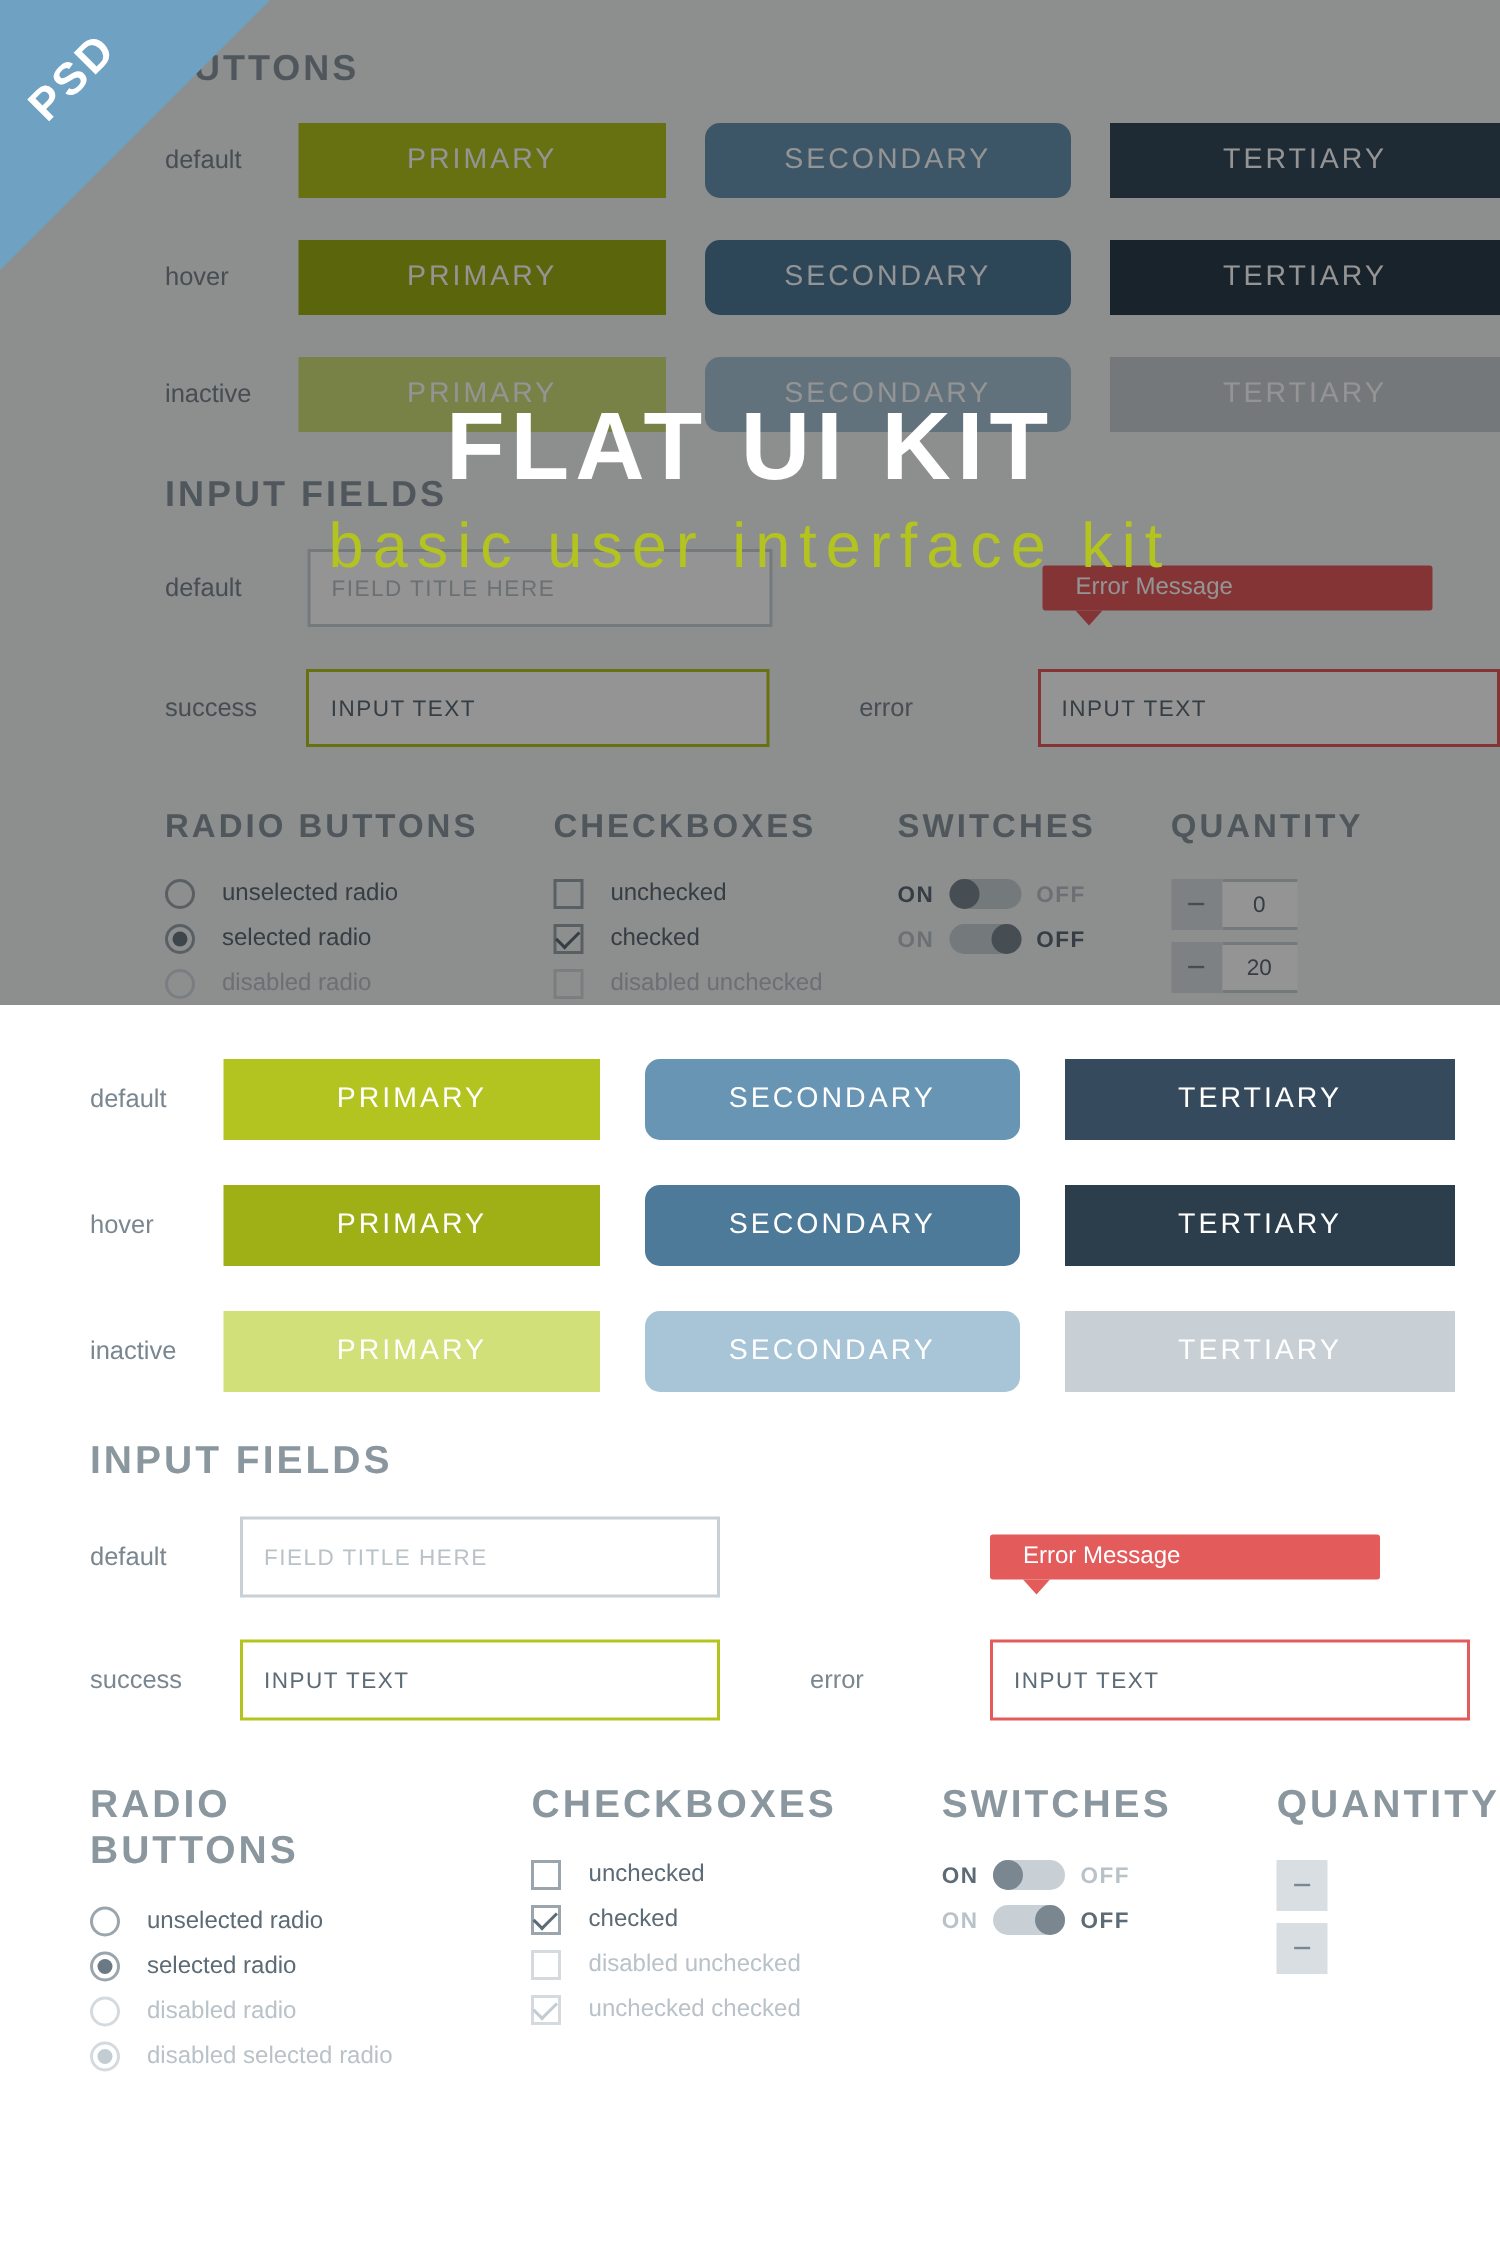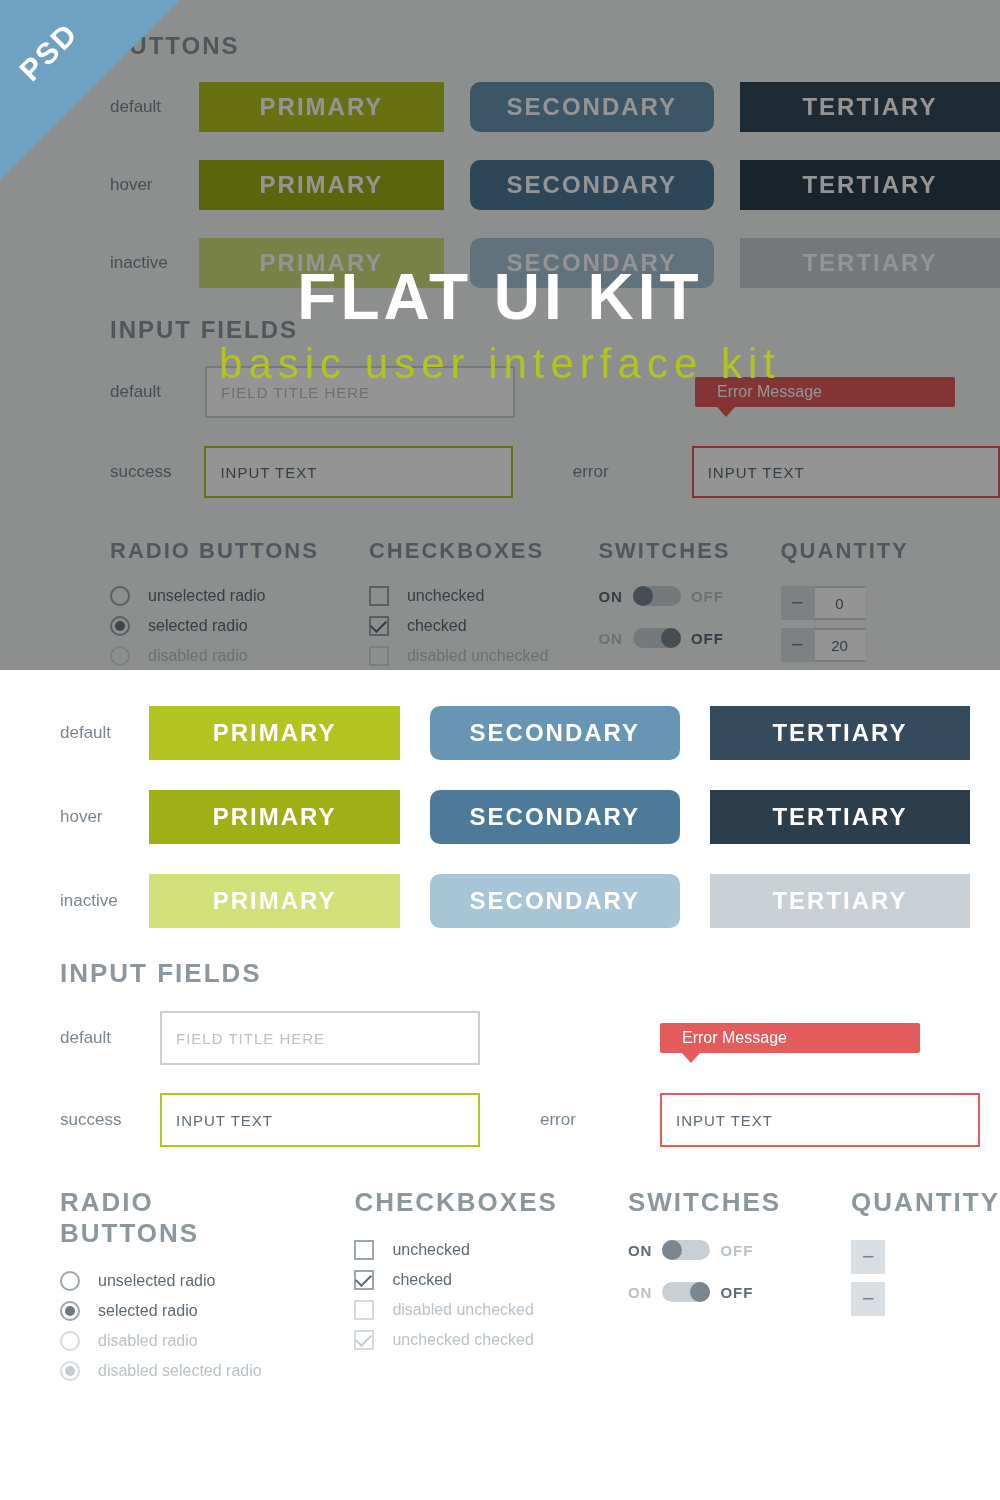--- a/index.html
+++ b/index.html
@@ -32,21 +32,21 @@
   .overlay-title h2{margin:6px 0 0;font-size:42px;font-weight:400;color:var(--olive);letter-spacing:6px;}
 
   .kit{position:relative;padding:20px 0 0 110px;}
   .kit.small{transform-origin:top left;}
 
   .sec-title{font-size:24px;font-weight:800;letter-spacing:2px;color:var(--grey-heading);margin:12px 0 22px;}
 
   .btn-row{display:flex;align-items:center;margin-bottom:28px;}
   .state-label{width:95px;font-size:17px;color:var(--grey-text);}
   .btn{width:260px;height:50px;margin-right:26px;display:flex;align-items:center;
-    justify-content:center;font-size:24px;font-weight:700;letter-spacing:2px;color:#fff;}
+    justify-content:center;font-size:19px;font-weight:400;letter-spacing:2px;color:#fff;}
   .btn:last-child{margin-right:0;width:260px;flex:0 0 260px;}
   .btn.prim{background:var(--olive);} .btn.prim.hov{background:var(--olive-dark);}
   .btn.prim.ina{background:var(--olive-light);}
   .btn.sec{background:var(--steel);border-radius:10px;} .btn.sec.hov{background:var(--steel-dark);}
   .btn.sec.ina{background:var(--steel-light);}
   .btn.ter{background:var(--slate);} .btn.ter.hov{background:var(--slate-dark);}
   .btn.ter.ina{background:var(--slate-light);}
 
   .field-row{display:flex;align-items:center;margin-bottom:28px;}
   .input{width:310px;height:52px;border:2px solid #c9d0d5;background:#fff;
@@ -72,21 +72,21 @@
   .radio{border:2px solid #9aa5ad;border-radius:50%;position:relative;}
   .radio.sel:after{content:"";position:absolute;inset:3px;border-radius:50%;background:#6b7982;}
   .opt.disabled .radio{border-color:#d4dade;}
   .opt.disabled .radio.sel:after{background:#c3ccd2;}
   .check{border:2px solid #9aa5ad;position:relative;}
   .check.sel:after{content:"";position:absolute;left:3px;top:-1px;width:7px;height:13px;
     border-right:2.5px solid #5c6b75;border-bottom:2.5px solid #5c6b75;transform:rotate(45deg);}
   .opt.disabled .check{border-color:#d4dade;}
   .opt.disabled .check.sel:after{border-color:#c3ccd2;}
 
-  .switch-row{display:flex;align-items:center;margin:22px 0;font-size:15px;
+  .switch-row{display:flex;align-items:center;margin:10px 0;font-size:15px;
     font-weight:700;letter-spacing:1px;}
   .sw-on{color:#5c6b75;margin-right:10px;} .sw-off{color:#b9c2c8;margin-left:10px;}
   .switch-row.off .sw-on{color:#b9c2c8;} .switch-row.off .sw-off{color:#5c6b75;}
   .track{width:48px;height:20px;border-radius:999px;background:#c9d0d5;position:relative;}
   .knob{position:absolute;width:20px;height:20px;border-radius:50%;top:0;background:#7a8790;}
   .switch-row.on .knob{left:0;} .switch-row.off .knob{right:0;}
 
   .qty{display:flex;align-items:center;margin:8px 0;}
   .step{width:34px;height:34px;background:#d9dee2;color:#7a8790;display:flex;
     align-items:center;justify-content:center;font-size:22px;font-weight:300;}

